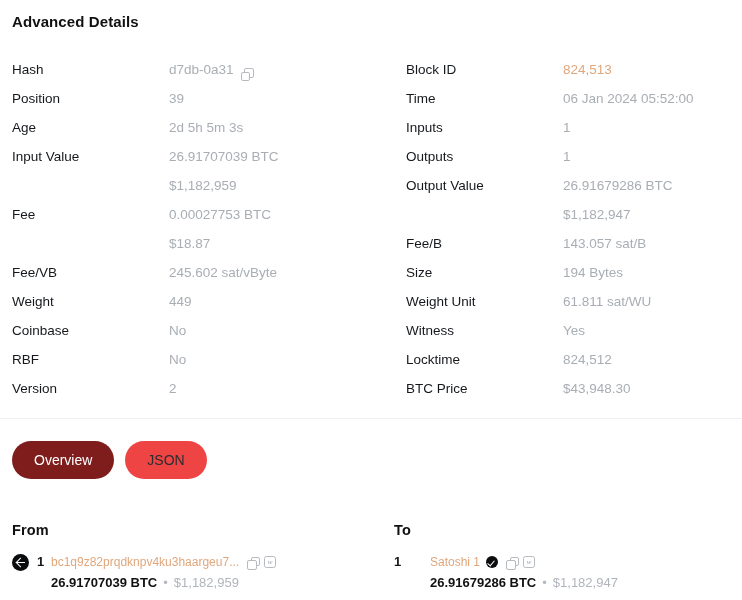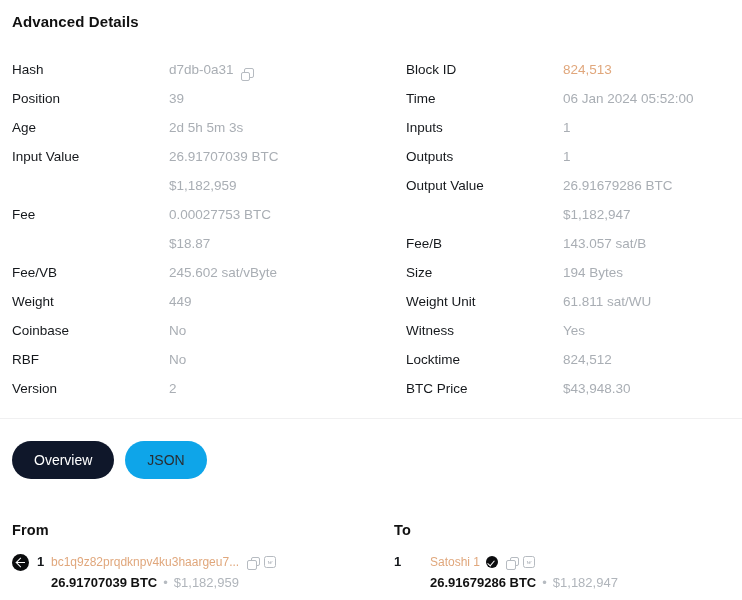--- a/index.html
+++ b/index.html
@@ -150,25 +150,25 @@
     align-items: center;
     justify-content: center;
     font-size: 14px;
     padding: 0 22px;
     cursor: pointer;
     user-select: none;
     border: none;
     font-family: inherit;
   }
   .tab-active {
-    background: #0f172a;
+    background: #7f1d1d;
     color: #ffffff;
   }
   .tab-inactive {
-    background: #0ea5e9;
+    background: #ef4444;
     color: #2a2d31;
   }
 
   
   .io {
     position: absolute;
     top: 494px;
     width: 360px;
   }
   .io-from { left: 12px; }

